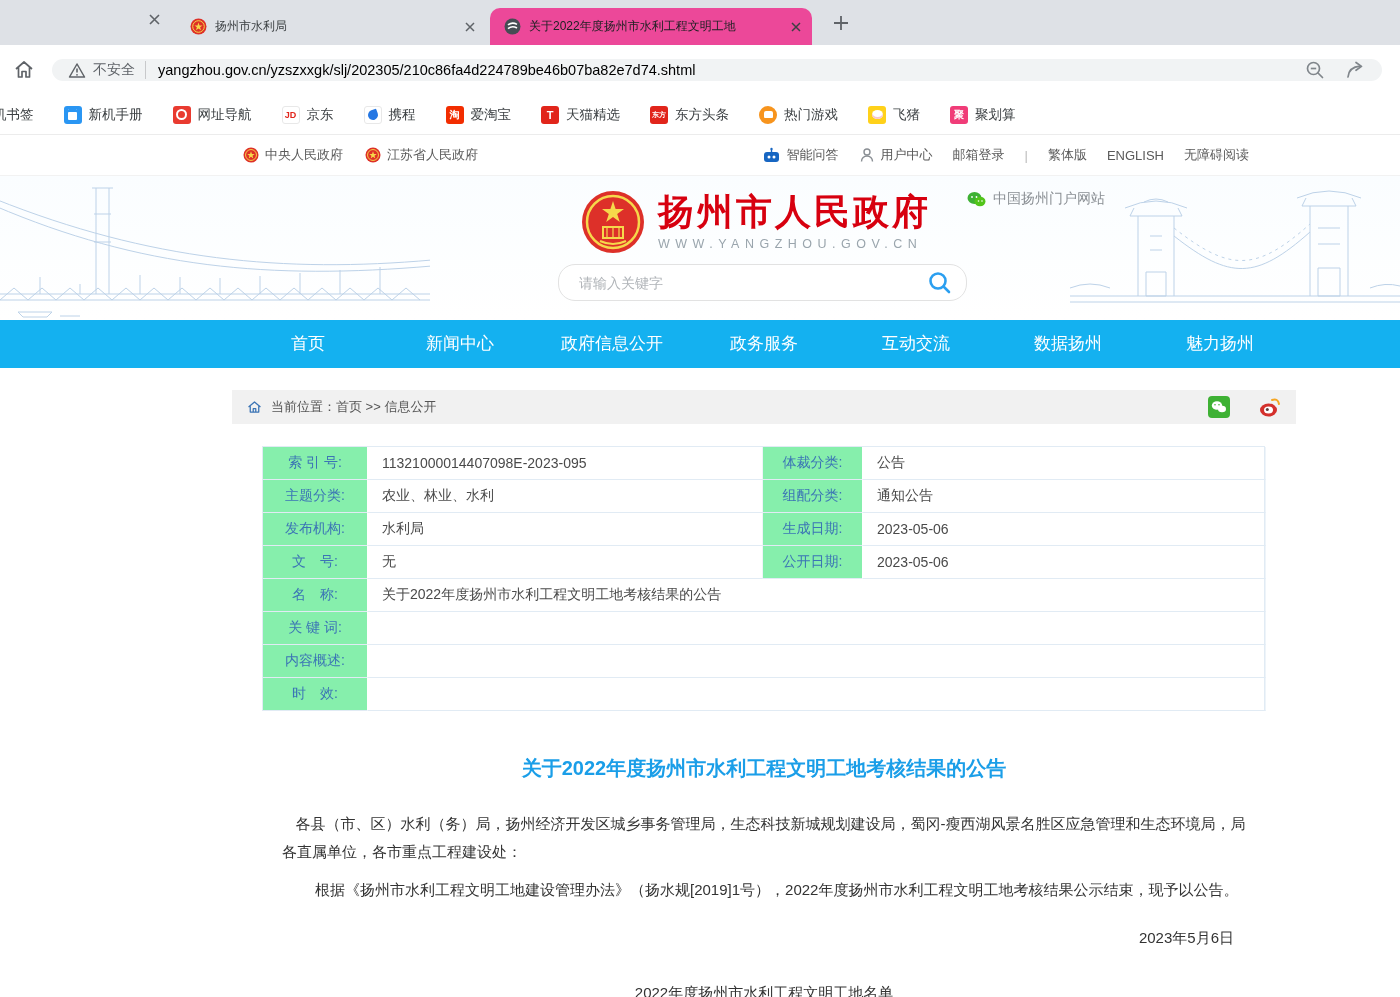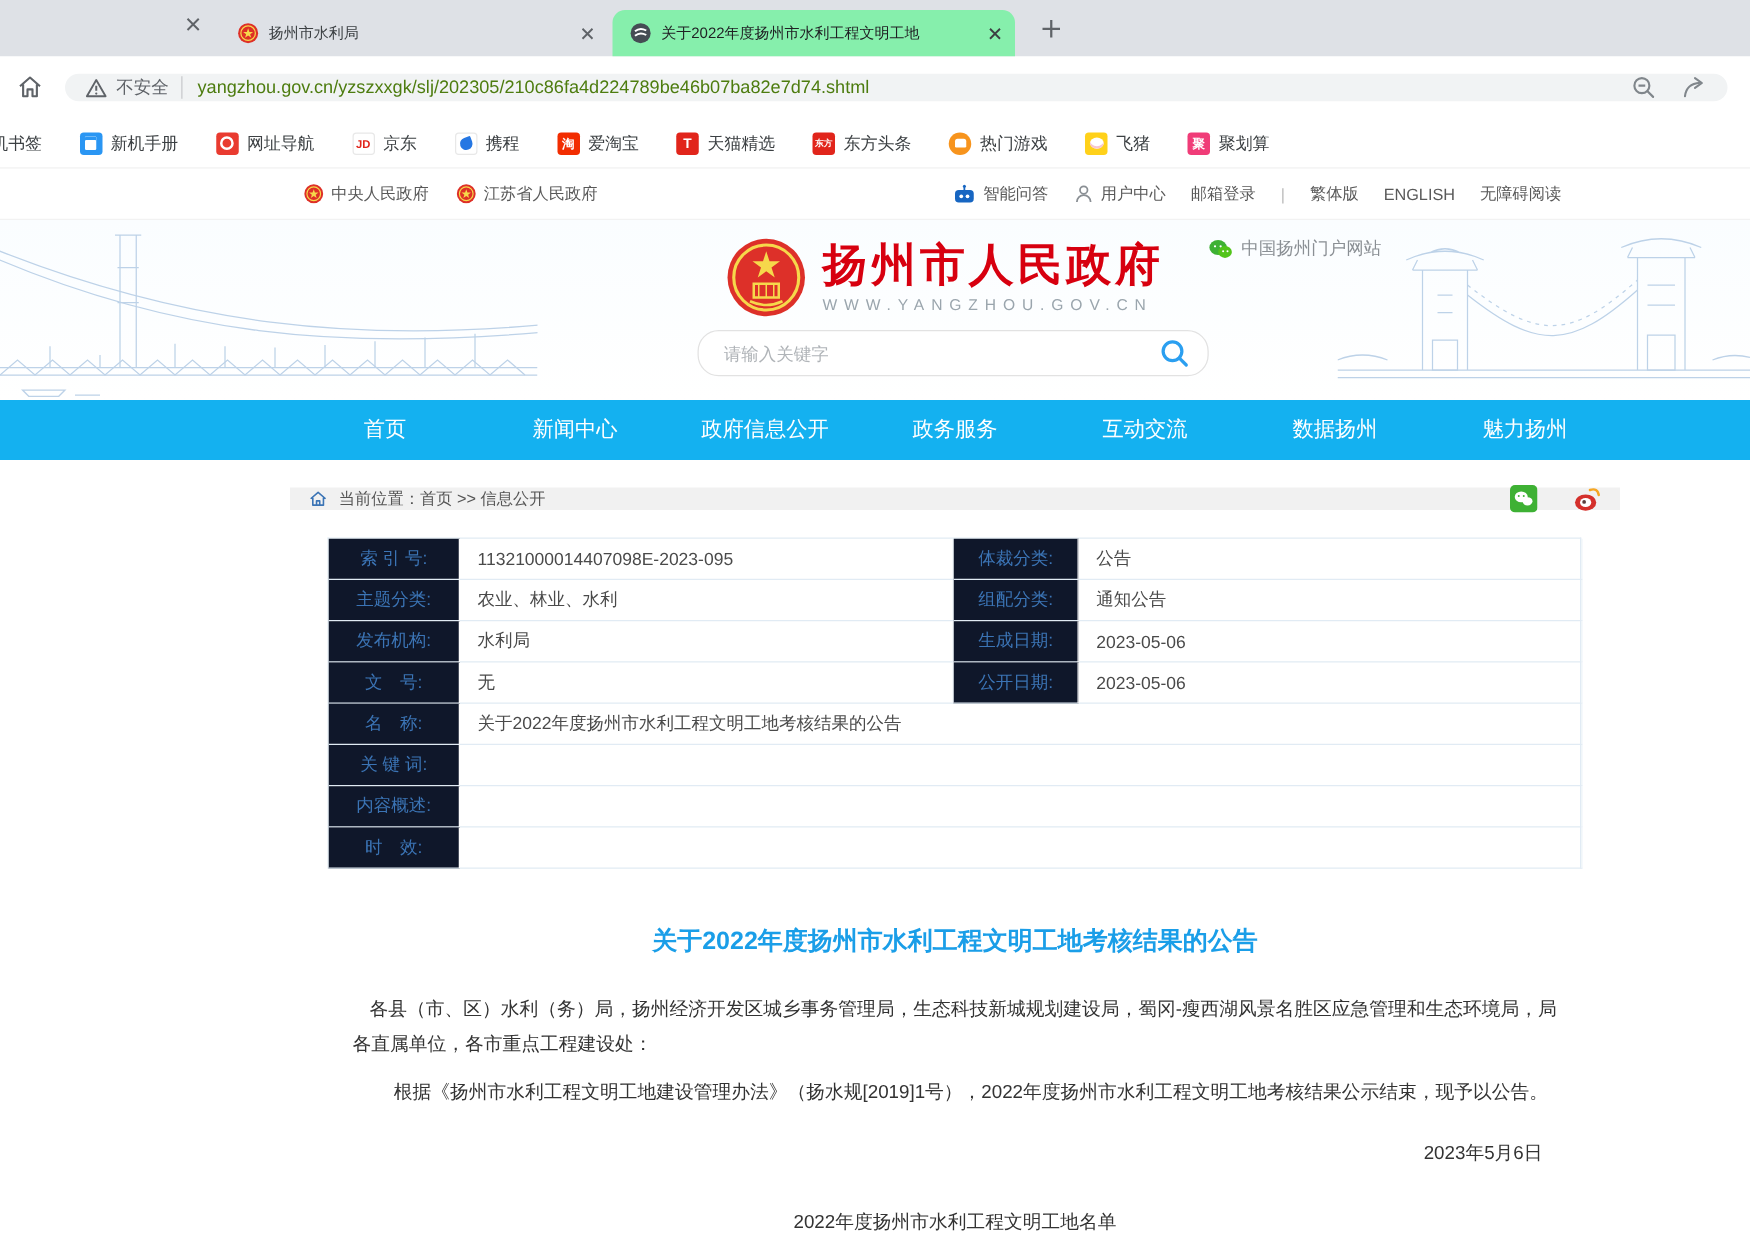--- a/index.html
+++ b/index.html
@@ -4,34 +4,34 @@
 <style>
   * { margin:0; padding:0; box-sizing:border-box; }
   html,body { width:1400px; height:997px; overflow:hidden; background:#fff;
               font-family:"Liberation Sans","DejaVu Sans",sans-serif; }
 
   
   .tabbar { position:relative; height:45px; background:#dee1e6; }
   .ghost-x { position:absolute; left:148px; top:13px; cursor:pointer; }
   .tab { position:absolute; top:8px; height:37px; display:flex; align-items:center; padding:0 10px; }
   .tab.inactive { left:176px; width:310px; }
-  .tab.active { left:490px; width:322px; background:#86efac; border-radius:10px 10px 0 0; }
+  .tab.active { left:490px; width:322px; background:#ec4899; border-radius:10px 10px 0 0; }
   .tab .favicon { flex:0 0 auto; margin:0 8px 0 4px; }
   .tab-title { font-size:12px; color:#3c4043; white-space:nowrap; overflow:hidden; flex:1 1 auto; }
   .tab.active .tab-title { color:#202124; }
   .tab-x { flex:0 0 auto; margin-left:8px; cursor:pointer; }
   .newtab { position:absolute; left:830px; top:12px; cursor:pointer; }
 
   .addressbar { height:50px; background:#fff; display:flex; align-items:center; }
   .home-btn { margin:0 0 0 12px; cursor:pointer; }
   .omnibox { margin-left:16px; width:1330px; height:22px; background:#f1f3f4; border-radius:17px;
              display:flex; align-items:center; padding:0 14px 0 16px; }
   .sec-label { font-size:14px; color:#5f6368; margin:0 10px 0 7px; }
   .omni-sep { width:1px; height:18px; background:#c8c9cb; margin-right:12px; }
-  .url-text { font-size:14.5px; color:#4d7c0f; white-space:nowrap; }
+  .url-text { font-size:14.5px; color:#000000; white-space:nowrap; }
   .omni-spacer { flex:1; }
   .omni-ic { margin-left:18px; cursor:pointer; }
 
   .bookmarks { height:40px; background:#fff; border-bottom:1px solid #ececec;
                display:flex; align-items:center; overflow:hidden; }
   .bm { display:flex; align-items:center; margin-right:30px; cursor:pointer; white-space:nowrap; }
   .bm:first-child { margin-left:-14px; }
   .bm-label { font-size:13.5px; color:#3c4043; margin-left:7px; }
   .fav { width:18px; height:18px; border-radius:3px; display:inline-flex; align-items:center;
          justify-content:center; font-weight:bold; color:#fff; position:relative; flex:0 0 auto; }
@@ -86,33 +86,33 @@
   .searchbox input { flex:1; border:none; outline:none; background:transparent; font-size:14px;
                      color:#333; padding-left:20px; font-family:inherit; }
   .searchbox input::placeholder { color:#b0b4b8; }
   .search-btn { margin-right:13px; cursor:pointer; display:flex; }
 
   .nav { height:48px; background:#14b1f0; }
   .nav .container { display:flex; height:48px; }
   .nav-item { flex:1; text-align:center; line-height:48px; font-size:17px; color:#fff; cursor:pointer; }
 
   .main { padding-bottom:20px; }
-  .breadcrumb { margin-top:22px; height:18px; background:#f1f1f1; display:flex; align-items:center;
+  .breadcrumb { margin-top:22px; height:34px; background:#f1f1f1; display:flex; align-items:center;
                 padding:0 14px; position:relative; }
   .bc-ic { margin-right:8px; display:flex; }
   .bc-text { font-size:13px; color:#555; }
   .bc-share { position:absolute; right:14px; display:flex; align-items:center; }
   .bc-share .sh { margin-left:28px; cursor:pointer; display:flex; }
 
   .meta { margin:22px 30px 0; width:1003px; border:1px solid #e1ebf4; border-bottom:none; }
   .mrow { display:grid; grid-template-columns:105px 395px 100px 403px; }
   .mrow.full { grid-template-columns:105px 898px; }
   .mcell { height:33px; display:flex; align-items:center; border-bottom:1px solid #e1ebf4;
            font-size:14px; }
-  .mlabel { background:#0f172a; color:#3b74b5; justify-content:center; border-right:1px solid #fff;
+  .mlabel { background:#86efac; color:#3b74b5; justify-content:center; border-right:1px solid #fff;
             white-space:pre; }
   .mvalue { color:#4a4a4a; padding-left:14px; border-right:1px solid #eef4f9; }
 
   .article { padding:0 50px; }
   .a-title { margin-top:44px; text-align:center; font-size:20px; font-weight:bold; color:#1a9ee8; }
   .a-p { margin-top:28px; font-size:15px; color:#333; line-height:1.85; text-indent:0.9em; }
   .a-p2 { margin-top:10px; text-indent:2.2em; }
   .a-date { margin-top:26px; padding-right:12px; text-align:right; font-size:15px; color:#333; }
   .a-list-title { margin-top:36px; text-align:center; font-size:15px; color:#333; }
 

